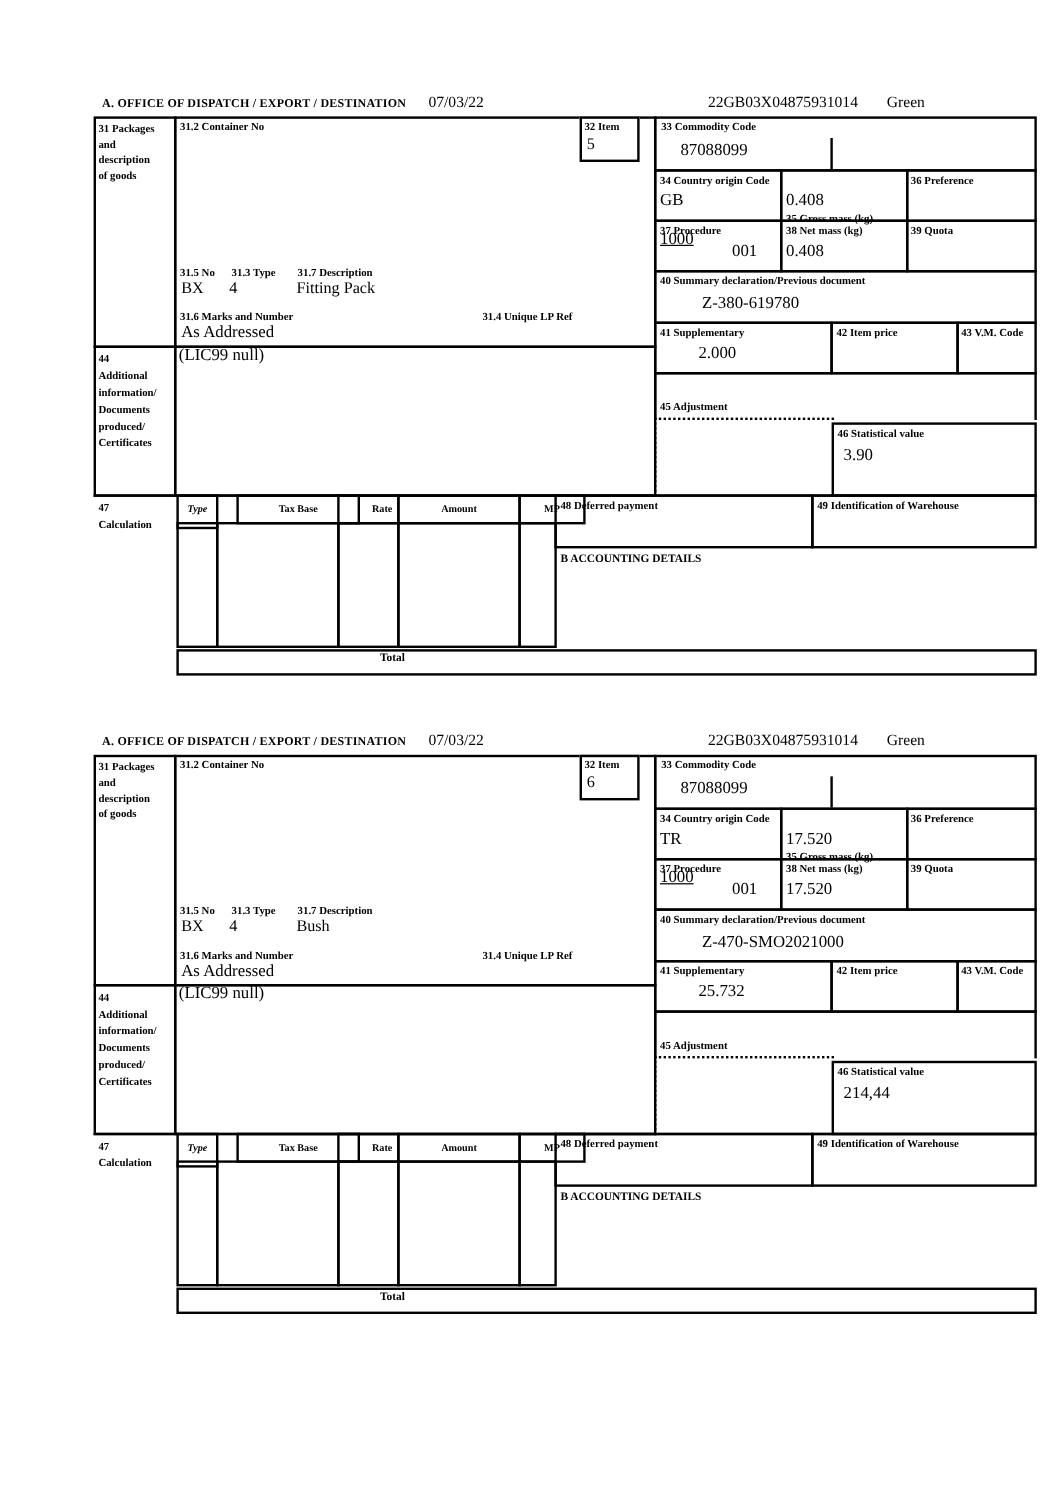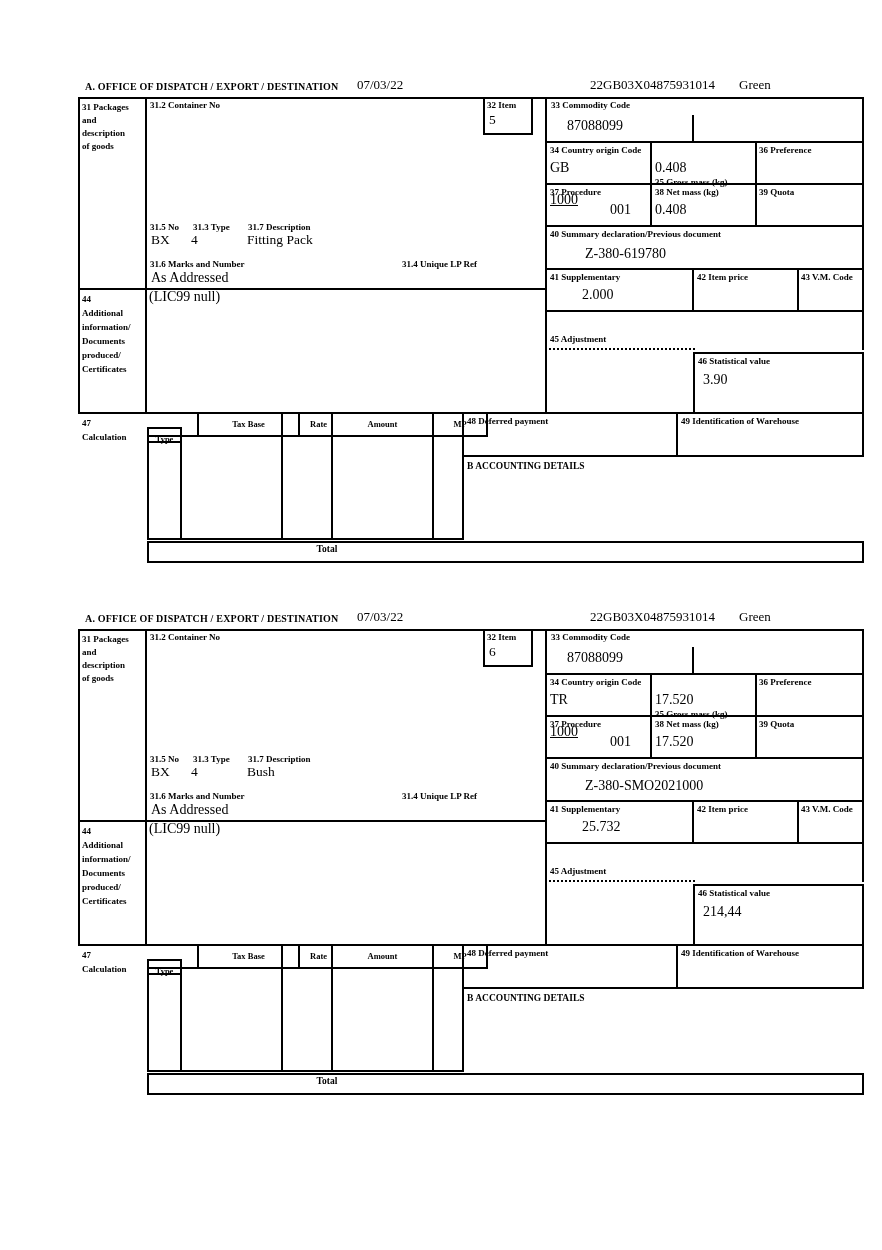--- a/index.html
+++ b/index.html
@@ -40,21 +40,21 @@
   .b-r37c{left:755px;top:108px;width:109px;height:44px;}
   .b-r40{left:545px;top:150px;width:319px;height:45px;}
   .b-r41a{left:545px;top:193px;width:149px;height:44px;}
   .b-r41b{left:692px;top:193px;width:107px;height:44px;}
   .b-r41c{left:797px;top:193px;width:67px;height:44px;}
   .b-r45{left:545px;top:235px;width:319px;height:40px;border-bottom:none;}
   .b-dotted{left:545px;top:273px;width:150px;height:66px;border:none;
             border-top:2px dotted #000;border-left:2px dotted #000;}
   .b-stat46{left:693px;top:277px;width:171px;height:62px;}
   .h-47top{left:78px;top:337px;width:786px;}
-  .th1{left:147px;top:352px;width:35px;height:16px;}
+  .th1{left:147px;top:337px;width:35px;height:29px;font-style:italic;}
   .th2{left:197px;top:337px;width:103px;height:25px;}
   .th3{left:281px;top:337px;width:52px;height:25px;}
   .th4{left:331px;top:337px;width:103px;height:25px;}
   .th5{left:432px;top:337px;width:56px;height:25px;}
   .tb1{left:147px;top:360px;width:35px;height:105px;}
   .tb2{left:180px;top:360px;width:103px;height:105px;}
   .tb3{left:281px;top:360px;width:52px;height:105px;}
   .tb4{left:331px;top:360px;width:103px;height:105px;}
   .tb5{left:432px;top:360px;width:32px;height:105px;}
   .b-48{left:462px;top:337px;width:216px;height:45px;}
@@ -285,21 +285,21 @@
   <div class="t bigval t-35val">17.520</div>
 
   <div class="t lbl t-37lbl">37 Procedure</div>
   <div class="t lbl t-38lbl">38 Net mass (kg)</div>
   <div class="t lbl t-39lbl">39 Quota</div>
   <div class="t bigval t-37val">1000</div>
   <div class="t bigval t-37val2">001</div>
   <div class="t bigval t-38val">17.520</div>
 
   <div class="t lbl t-40lbl">40 Summary declaration/Previous document</div>
-  <div class="t bigval t-40val">Z-380-SMO2021000</div>
+  <div class="t bigval t-40val">Z-470-SMO2021000</div>
 
   <div class="t lbl t-41lbl">41 Supplementary</div>
   <div class="t lbl t-42lbl">42 Item price</div>
   <div class="t lbl t-43lbl">43 V.M. Code</div>
   <div class="t bigval t-41val">25.732</div>
 
   <div class="t lbl t-45lbl">45 Adjustment</div>
   <div class="t lbl t-46lbl">46 Statistical value</div>
   <div class="t bigval t-46val">214,44</div>
 

